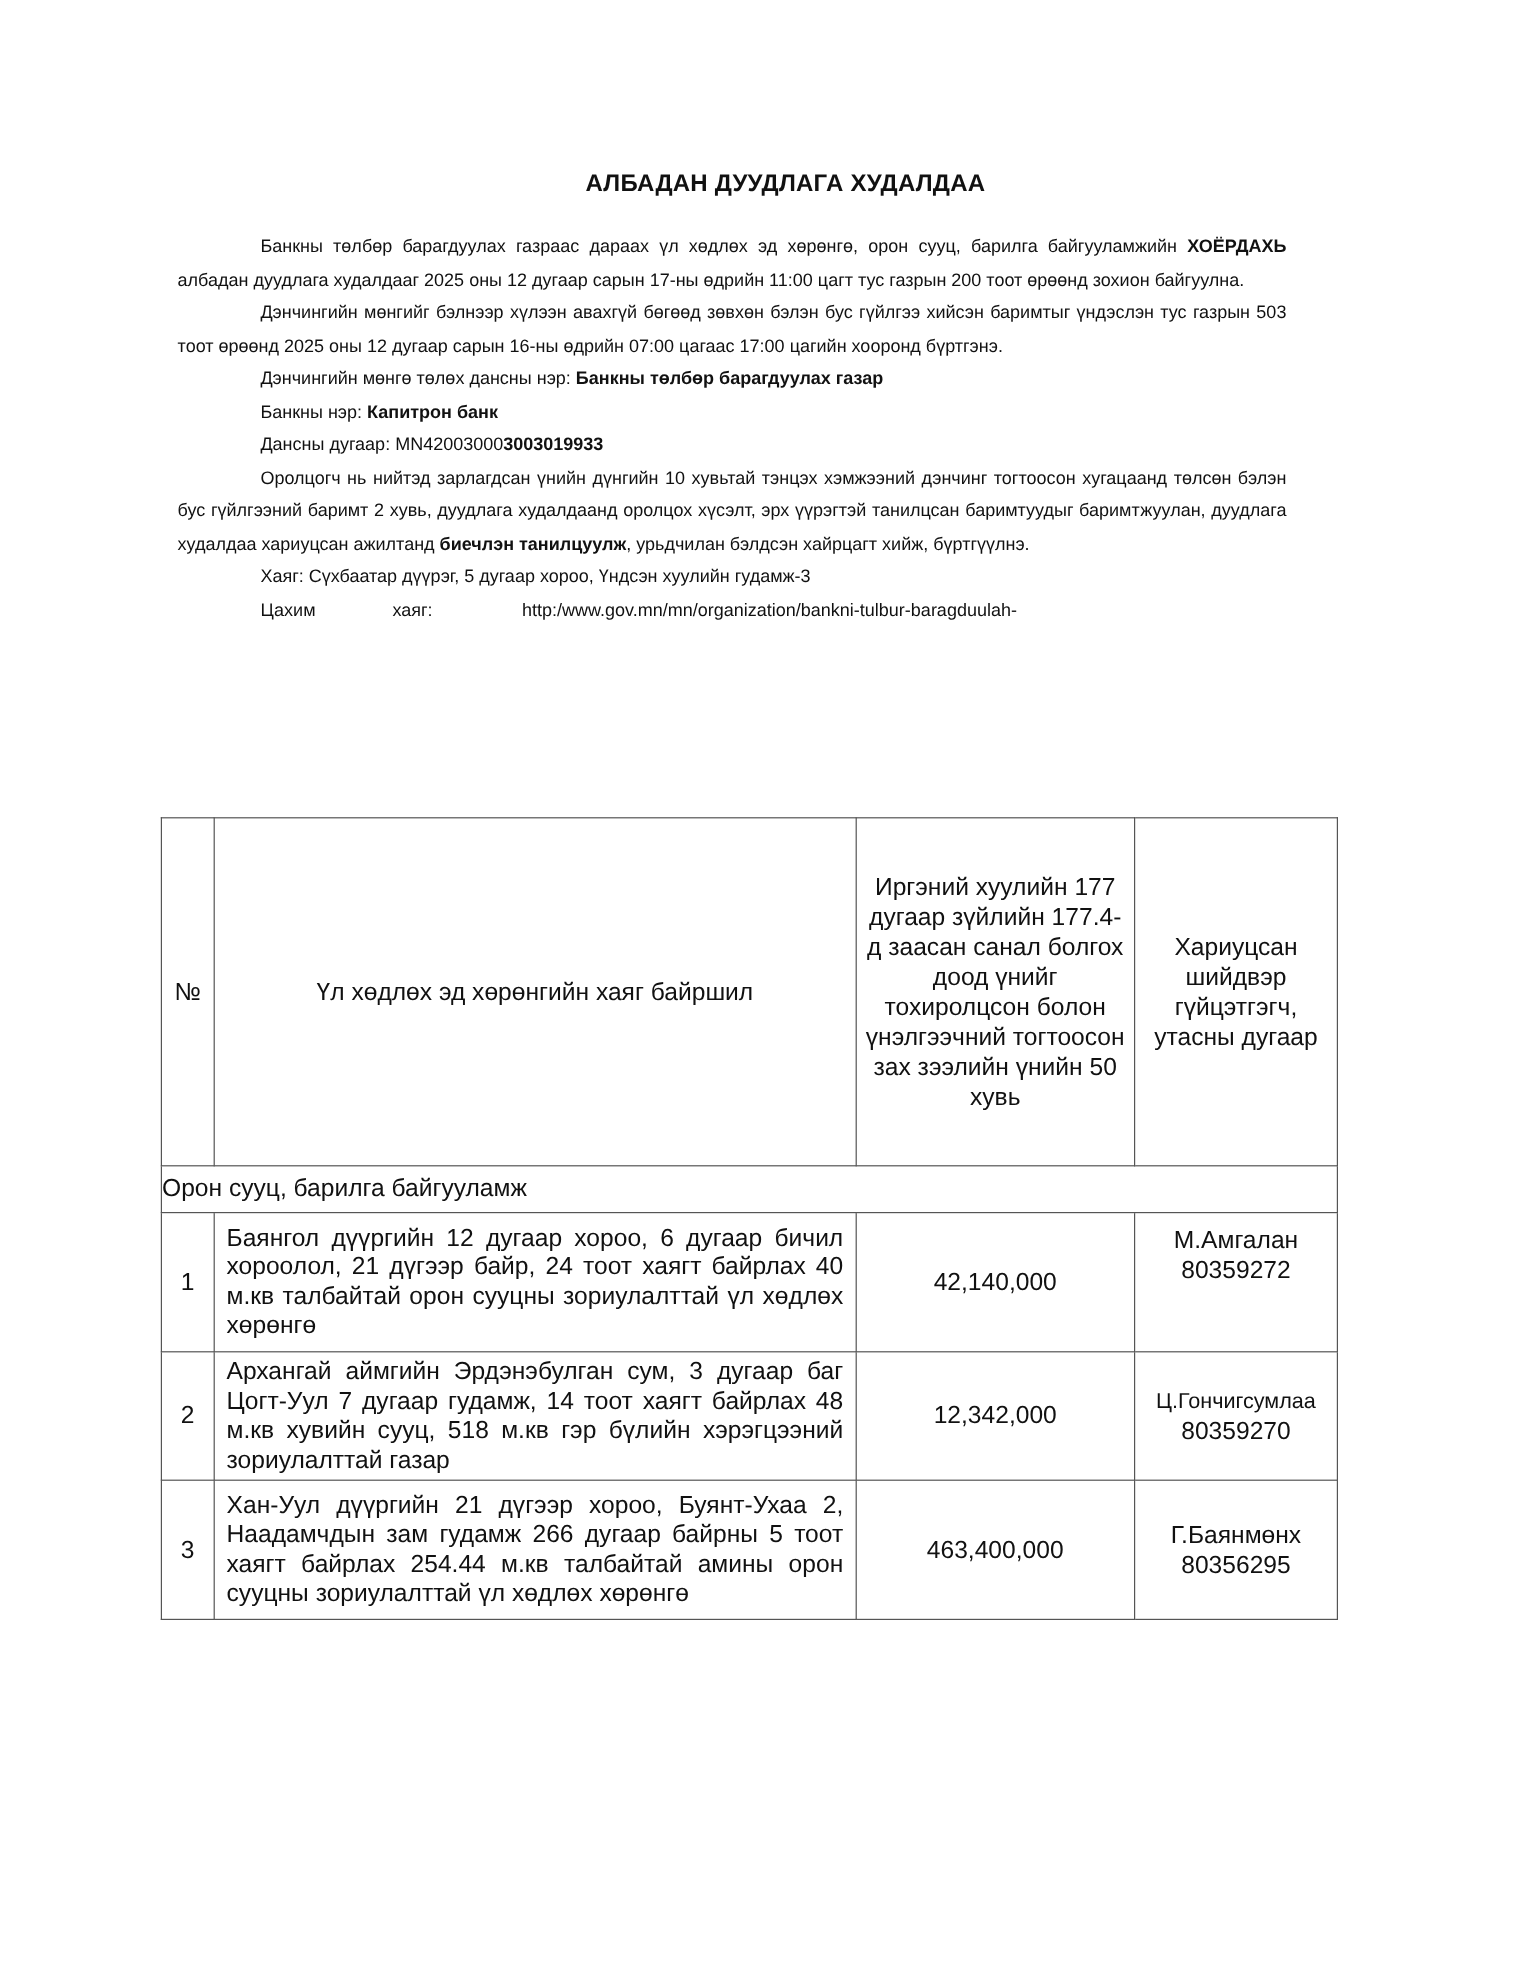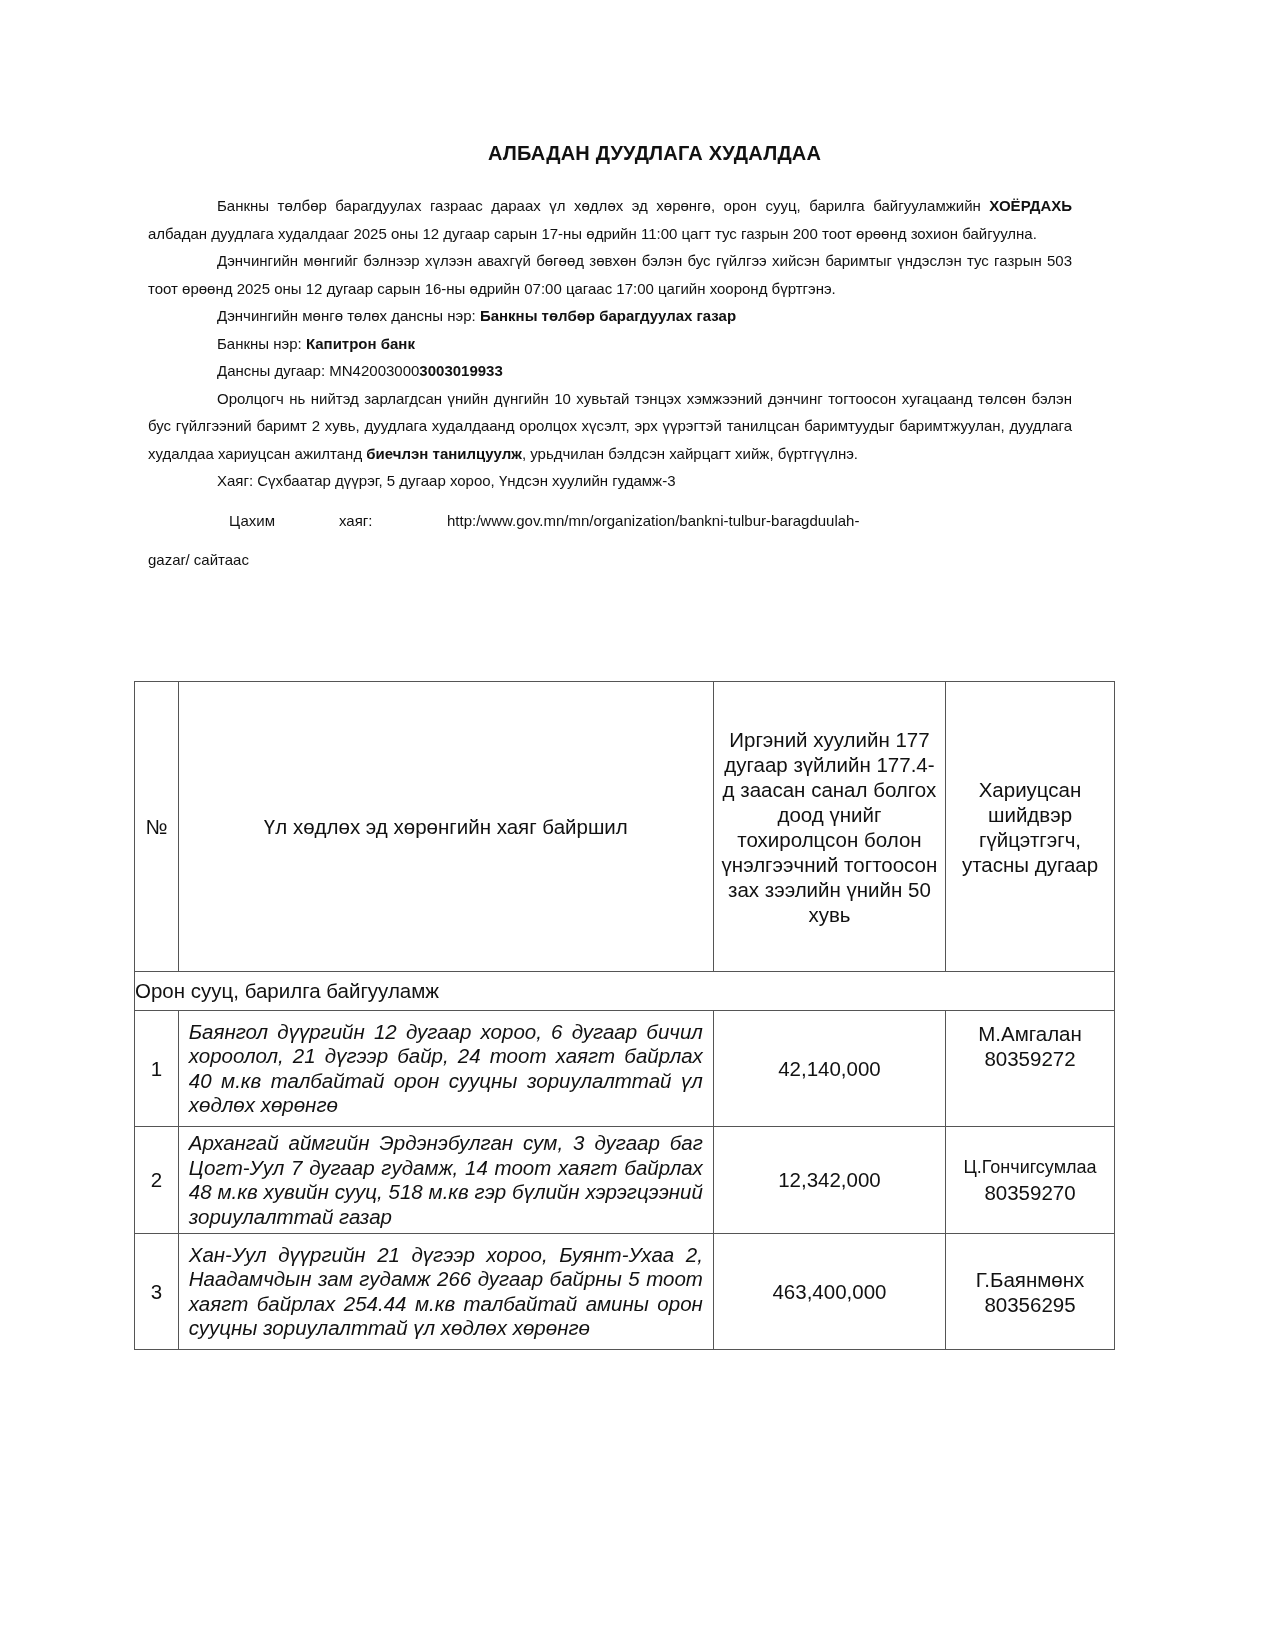--- a/index.html
+++ b/index.html
@@ -12,21 +12,21 @@
     .title {
       position: absolute; left: 17px; width: 1275px; top: 142px;
       text-align: center; font-weight: bold; font-size: 20px; letter-spacing: 0.2px;
     }
     .body-text {
       position: absolute; left: 148px; width: 924px; top: 192px;
       font-size: 15px; line-height: 27.5px;
     }
     .para { text-align: justify; text-indent: 69px; margin: 0; }
     .indent-line { padding-left: 69px; margin: 0; }
-    .web-line { padding-left: 69px; margin: 12px; display: flex; }
+    .web-line { padding-left: 69px; margin: 0; display: flex; }
     .web-line .lbl1 { width: 110px; }
     .web-line .lbl2 { width: 108px; }
     b { font-weight: bold; }
 
     table.lots {
       position: absolute; left: 134px; top: 681px; width: 981px;
       border-collapse: collapse; font-size: 20.5px;
     }
     table.lots td, table.lots th {
       border: 1.5px solid #555; padding: 0; vertical-align: middle;
@@ -34,21 +34,21 @@
     }
     .c-no { width: 44px; text-align: center; }
     .c-addr { width: 536px; }
     .c-price { width: 225px; text-align: center; }
     .c-exec { width: 170px; text-align: center; }
     .hdr-row { height: 290px; }
     .hdr-price { line-height: 25px; padding: 0 6px !important; }
     .hdr-exec { line-height: 25px; }
     .section-row td { height: 38px; font-weight: bold; }
     .addr-cell {
-      text-align: justify; padding: 4px 10px 4px 10px !important; line-height: 24.5px; font-style: italic;
+      text-align: justify; padding: 4px 10px 4px 10px !important; line-height: 24.5px;
     }
     .r1 { height: 116px; }
     .r2 { height: 100px; }
     .r3 { height: 116px; }
     .exec-top { vertical-align: top !important; padding-top: 10px !important; line-height: 25px; }
     .exec-mid { line-height: 25px; }
     .small { font-size: 18px; }
   </style>
 </head>
 <body>
@@ -70,21 +70,20 @@
 
     <p class="para"><span>Оролцогч нь нийтэд зарлагдсан үнийн дүнгийн 10 хувьтай тэнцэх хэмжээний дэнчинг тогтоосон хугацаанд төлсөн бэлэн бус гүйлгээний баримт 2 хувь, дуудлага худалдаанд оролцох хүсэлт, эрх үүрэгтэй танилцсан баримтуудыг баримтжуулан, дуудлага худалдаа хариуцсан ажилтанд </span><b>биечлэн танилцуулж</b><span>, урьдчилан бэлдсэн хайрцагт хийж, бүртгүүлнэ.</span></p>
 
     <p class="indent-line">Хаяг: Сүхбаатар дүүрэг, 5 дугаар хороо, Үндсэн хуулийн гудамж-3</p>
 
     <p class="web-line">
         <span class="lbl1">Цахим</span>
         <span class="lbl2">хаяг:</span>
         <span>http:/www.gov.mn/mn/organization/bankni-tulbur-baragduulah-</span>
       </p>
-    <p style="margin:0">gazar/ сайтаас</p>
   </div>
 
   <table class="lots">
     <tbody>
         <tr class="hdr-row">
       <td class="c-no">№</td>
       <td class="c-addr" style="text-align:center">Үл хөдлөх эд хөрөнгийн хаяг байршил</td>
       <td class="c-price hdr-price">Иргэний хуулийн 177 дугаар зүйлийн 177.4-д заасан санал болгох доод үнийг тохиролцсон болон үнэлгээчний тогтоосон зах зээлийн үнийн 50 хувь</td>
       <td class="c-exec hdr-exec">Хариуцсан шийдвэр гүйцэтгэгч, утасны дугаар</td>
     </tr>

